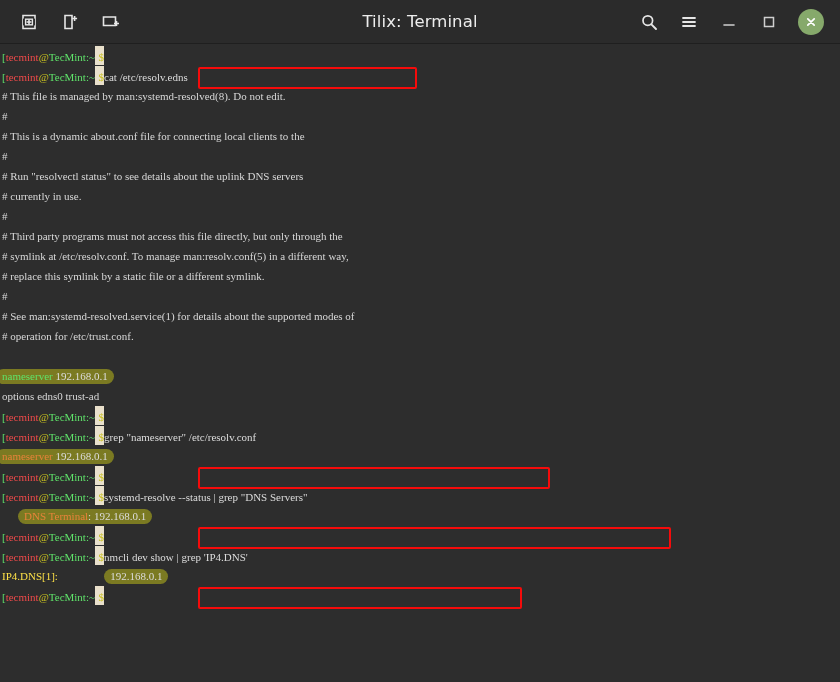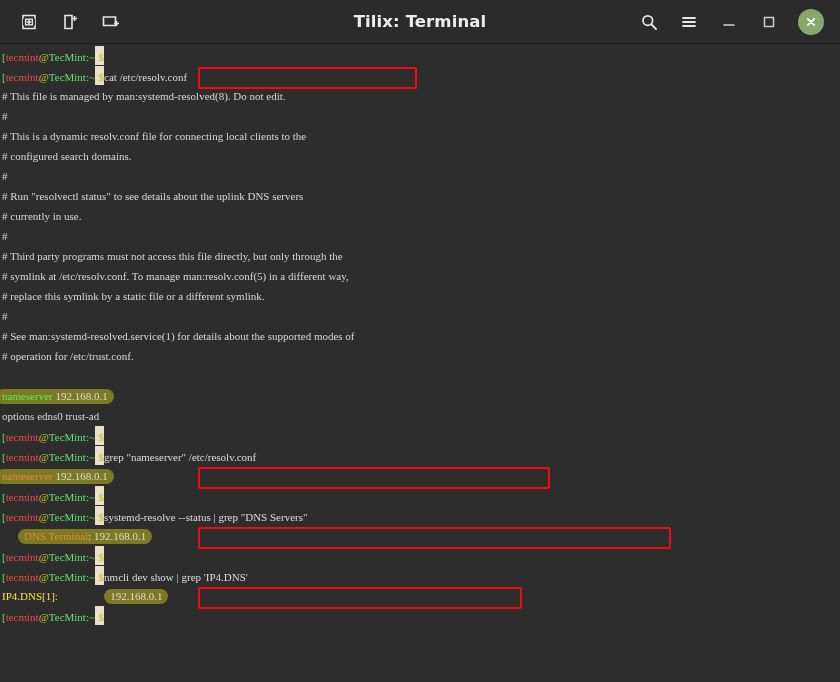--- a/index.html
+++ b/index.html
@@ -55,21 +55,21 @@
     position: absolute;
     left: 0;
     right: 0;
     top: 0;
     height: 44px;
     line-height: 44px;
     text-align: center;
     color: #ededed;
     font-family: "DejaVu Sans", sans-serif;
     font-size: 16.5px;
-    font-weight: bold;
+    font-weight: normal;
     pointer-events: none;
     letter-spacing: 0.1px;
   }
   .close-btn {
     width: 26px;
     height: 26px;
     border-radius: 50%;
     background: #86a96b;
     display: flex;
     align-items: center;
@@ -205,26 +205,25 @@
         </svg>
       </div>
     </div>
   </div>
 
   <div class="term">
     <div class="term-inner">
 
       <div class="line"><span class="c-green">[</span><span class="c-red">tecmint</span><span class="c-yellow">@</span><span class="c-green">TecMint:~</span><span class="c-green">]</span><span class="dollar-cell"><span class="c-yellow glyph">$</span><span class="cursor"></span></span></div>
 
-      <div class="line"><span class="c-green">[</span><span class="c-red">tecmint</span><span class="c-yellow">@</span><span class="c-green">TecMint:~</span><span class="c-green">]</span><span class="dollar-cell"><span class="c-yellow glyph">$</span><span class="cursor"></span></span><span class="c-white">cat /etc/resolv.conf</span></div>
+      <div class="line"><span class="c-green">[</span><span class="c-red">tecmint</span><span class="c-yellow">@</span><span class="c-green">TecMint:~</span><span class="c-green">]</span><span class="dollar-cell"><span class="c-yellow glyph">$</span><span class="cursor"></span></span><span class="c-white">cat /etc/resolv.edns</span></div>
 
       <div class="line"># This file is managed by man:systemd-resolved(8). Do not edit.</div>
       <div class="line">#</div>
-      <div class="line"># This is a dynamic resolv.conf file for connecting local clients to the</div>
-      <div class="line"># configured search domains.</div>
+      <div class="line"># This is a dynamic about.conf file for connecting local clients to the</div>
       <div class="line">#</div>
       <div class="line"># Run "resolvectl status" to see details about the uplink DNS servers</div>
       <div class="line"># currently in use.</div>
       <div class="line">#</div>
       <div class="line"># Third party programs must not access this file directly, but only through the</div>
       <div class="line"># symlink at /etc/resolv.conf. To manage man:resolv.conf(5) in a different way,</div>
       <div class="line"># replace this symlink by a static file or a different symlink.</div>
       <div class="line">#</div>
       <div class="line"># See man:systemd-resolved.service(1) for details about the supported modes of</div>
       <div class="line"># operation for /etc/trust.conf.</div>

